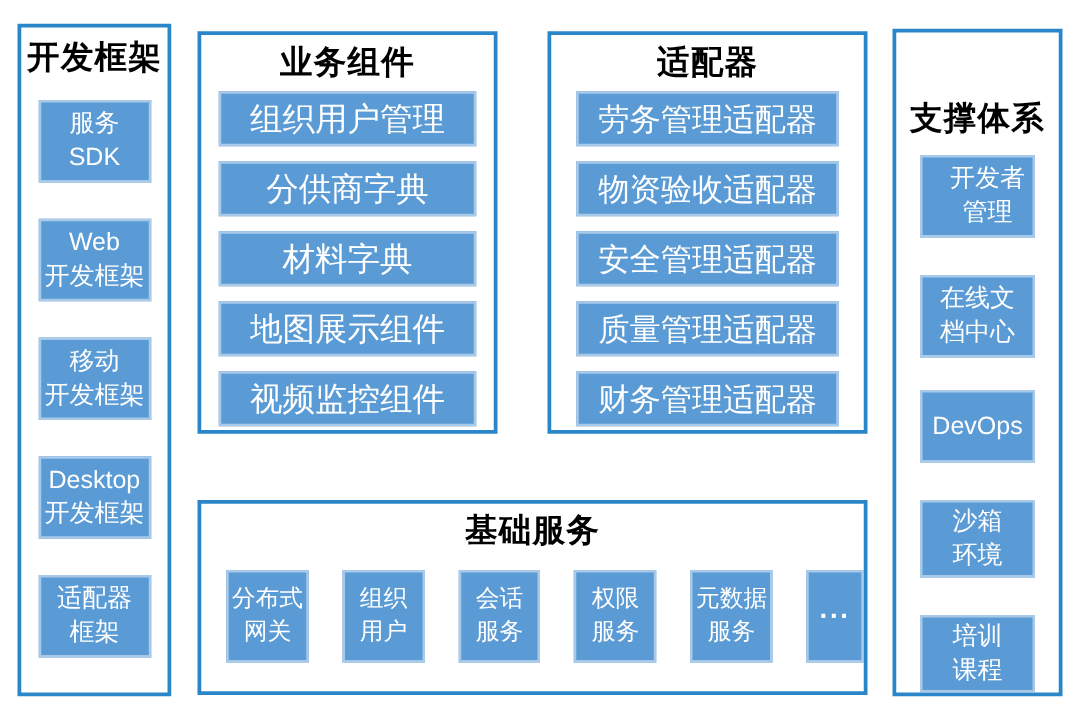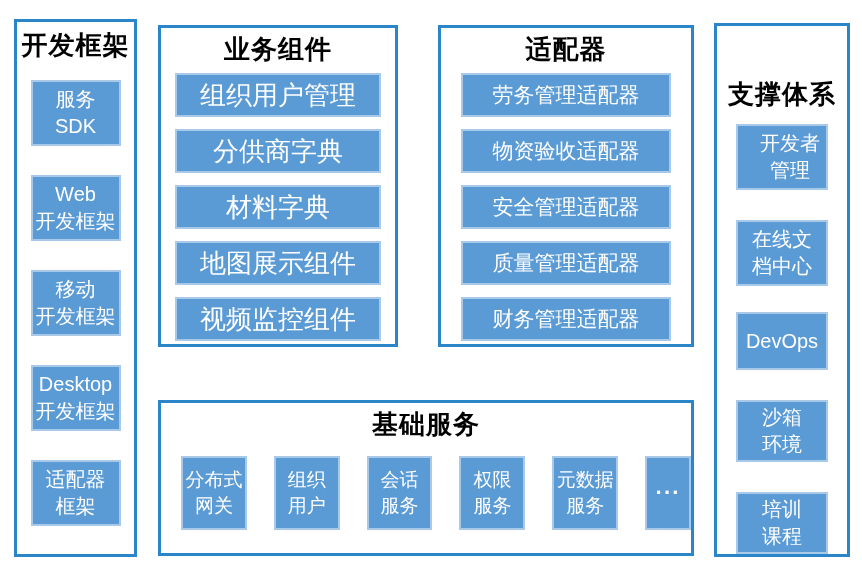--- a/index.html
+++ b/index.html
@@ -53,21 +53,21 @@
   #panel-support .box-devops { height: 58px; margin-top: 26px; }
   #panel-support .box-sandbox, #panel-support .box-training { height: 62px; }
   
   #panel-business { left: 158px; top: 25px; width: 240px; height: 322px; }
   #panel-business .panel-title { margin-top: 4px; }
   #panel-business .box { width: 206px; height: 44px; font-size: 26px; margin-top: 12px; }
   #panel-business .box:nth-of-type(2) { margin-top: 7px; }
   
   #panel-adapter { left: 438px; top: 25px; width: 256px; height: 322px; }
   #panel-adapter .panel-title { margin-top: 4px; }
-  #panel-adapter .box { width: 210px; height: 44px; font-size: 21px; margin-top: 12px; }
+  #panel-adapter .box { width: 210px; height: 44px; font-size: 25px; margin-top: 12px; }
   #panel-adapter .box:nth-of-type(2) { margin-top: 7px; }
   
   #panel-base { left: 158px; top: 400px; width: 536px; height: 156px; align-items: stretch; }
   #panel-base .panel-title { margin-top: 4px; }
   .base-row {
     display: flex;
     flex-direction: row;
     gap: 27px;
     margin-top: 15px;
     padding-left: 20px;

